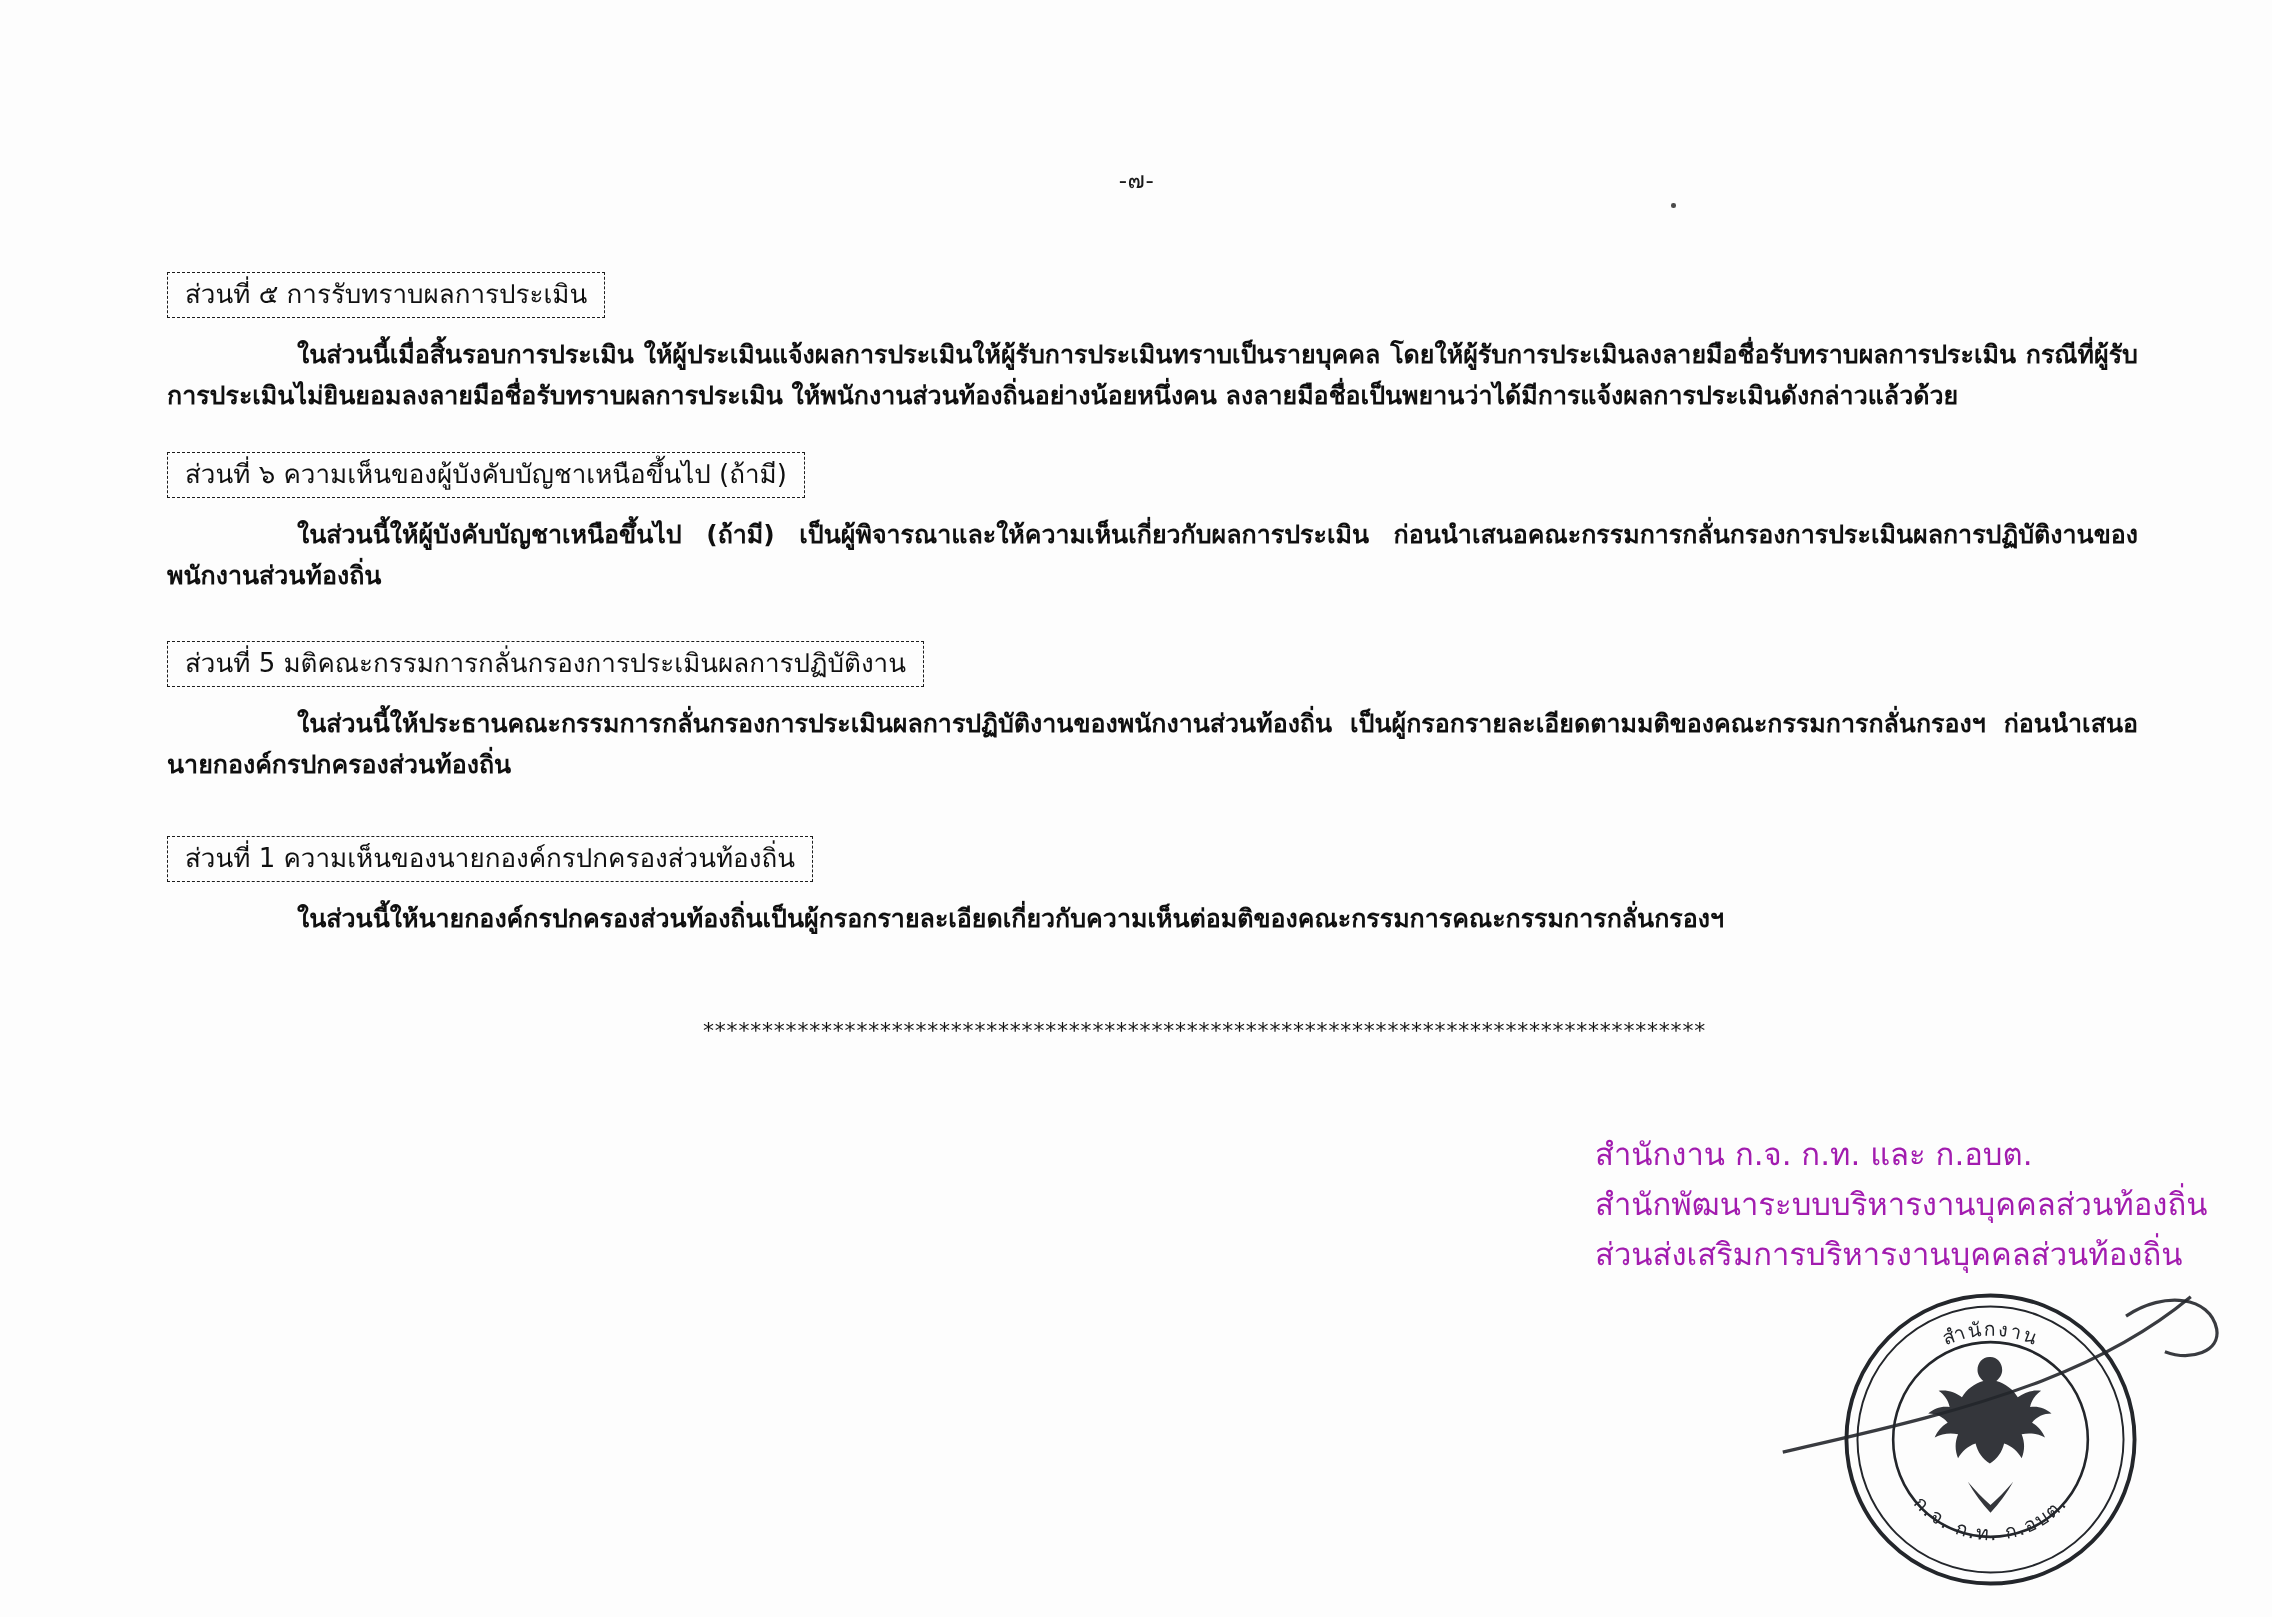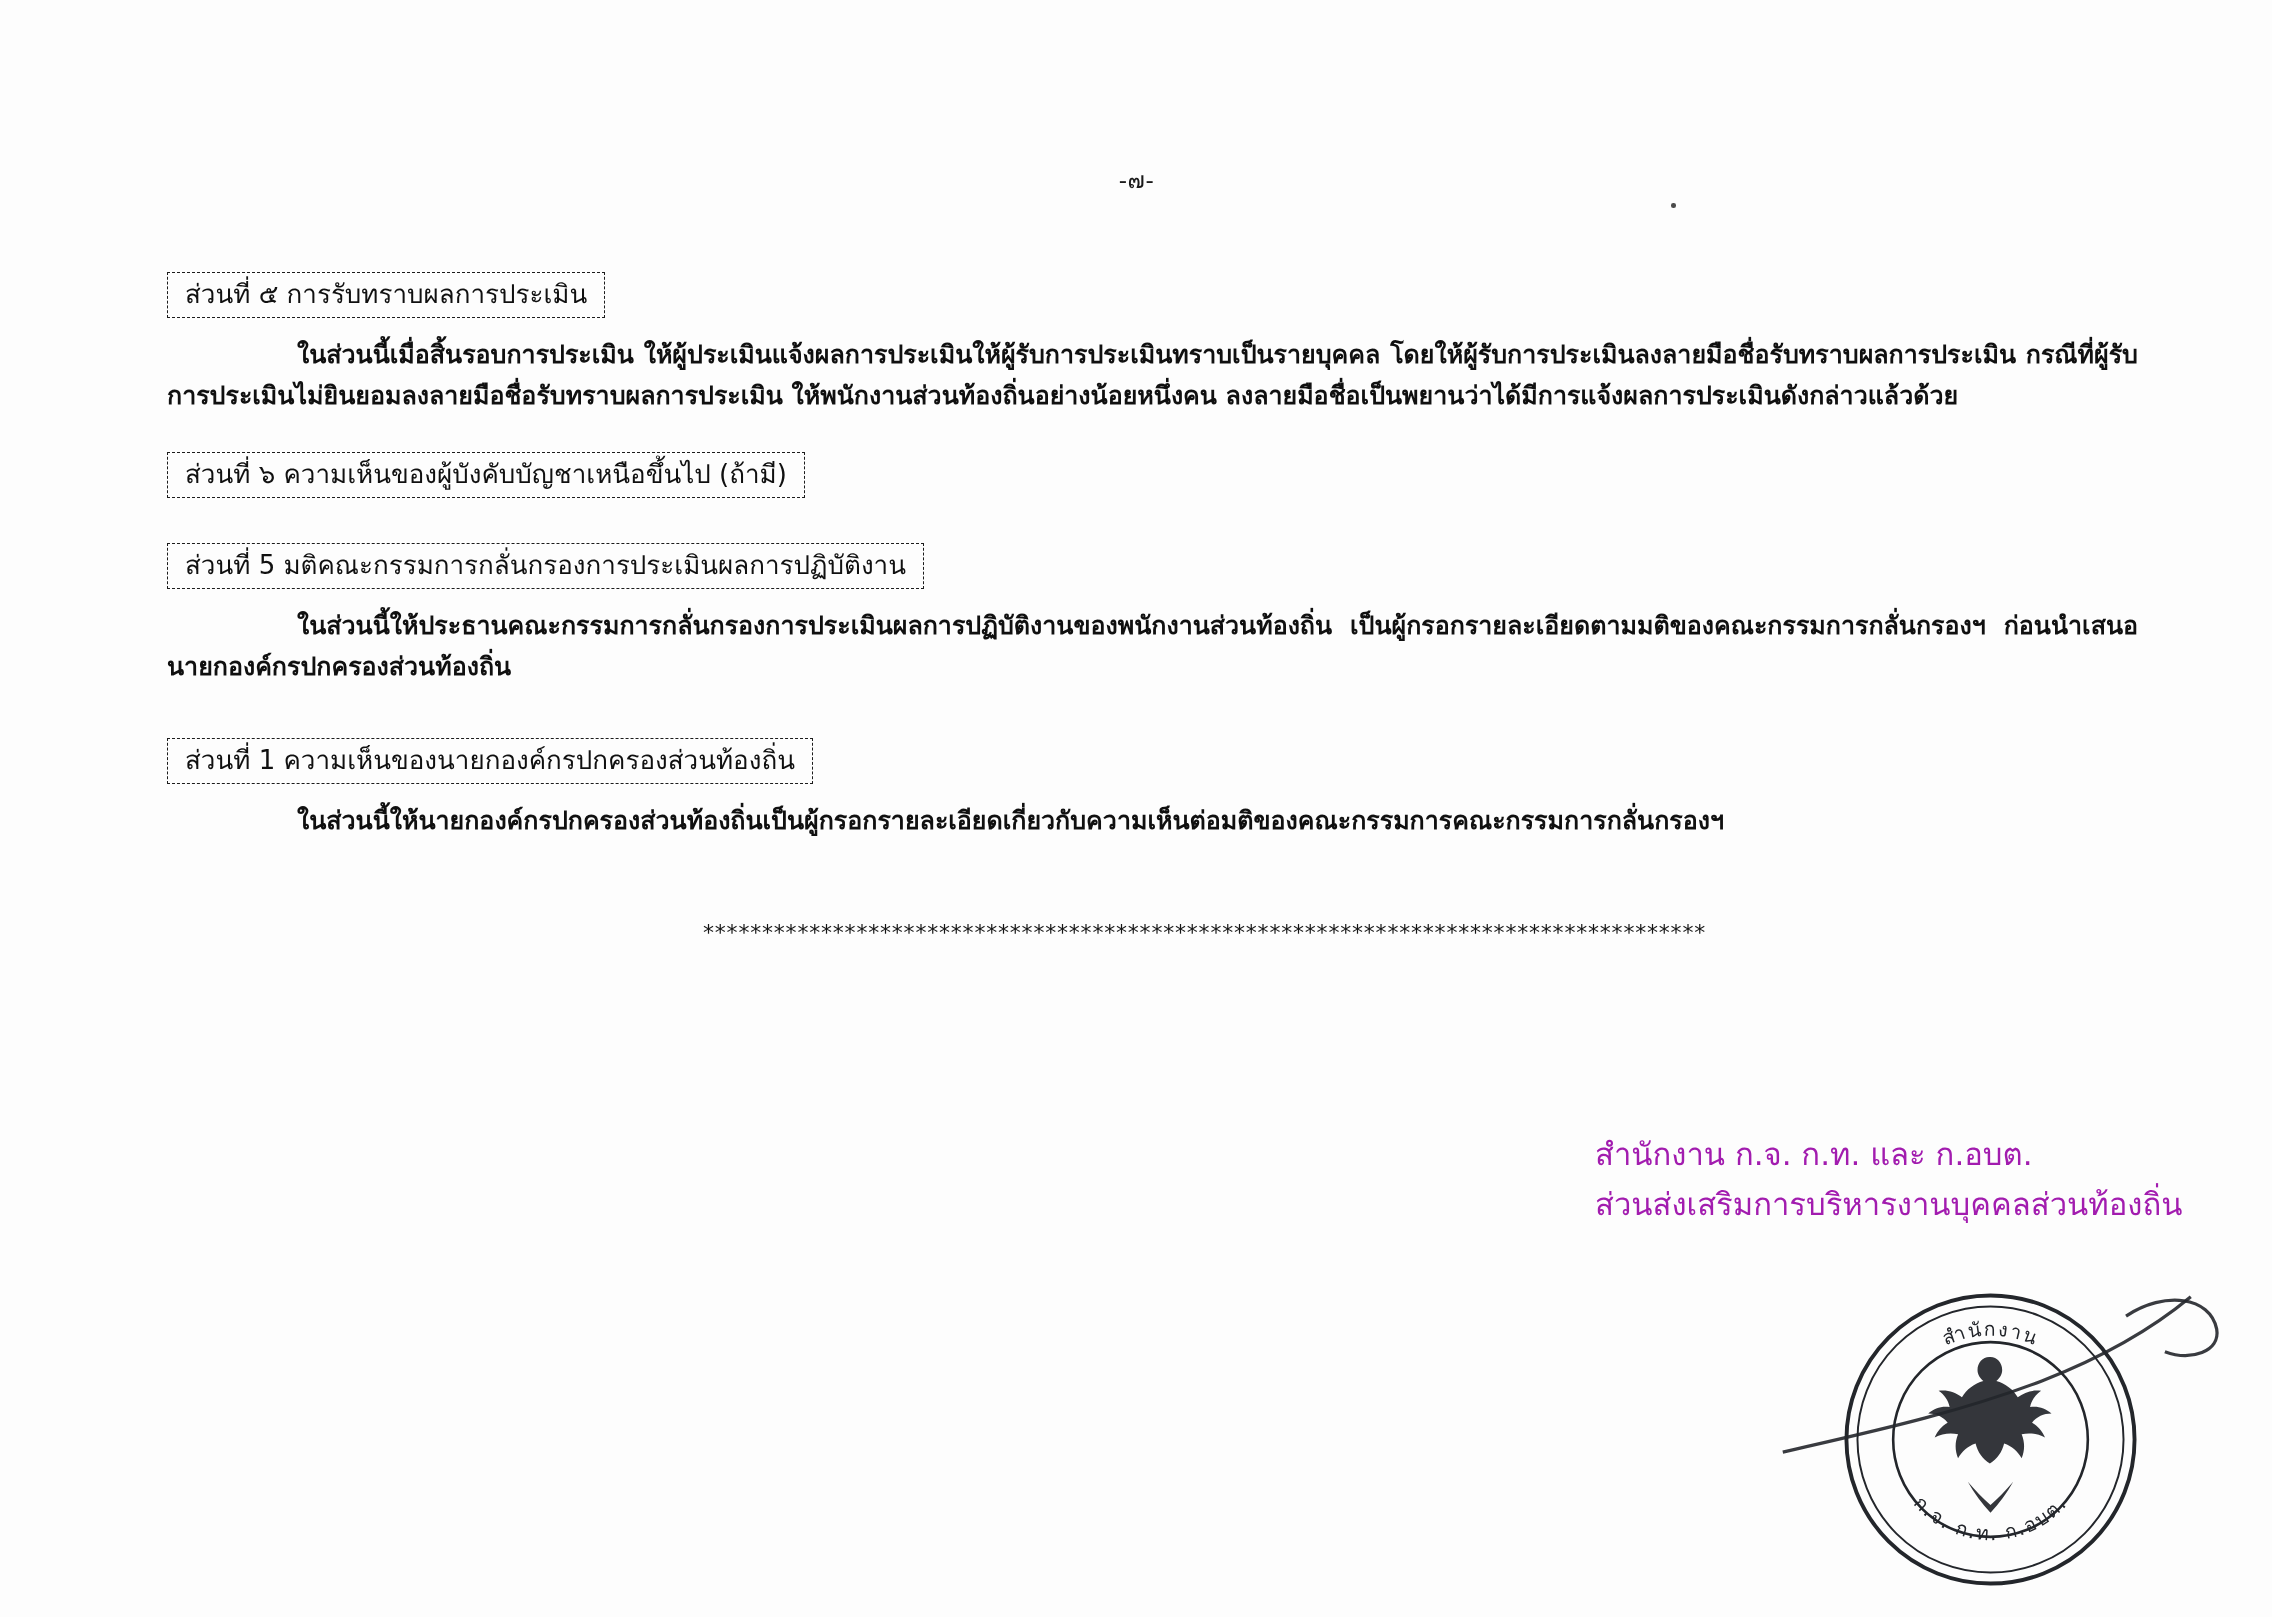--- a/index.html
+++ b/index.html
@@ -142,38 +142,40 @@
 
   <div class="content">
 
     <div class="section sec5">
       <div class="section-heading">ส่วนที่ ๕ การรับทราบผลการประเมิน</div>
       <div class="para indent">ในส่วนนี้เมื่อสิ้นรอบการประเมิน ให้ผู้ประเมินแจ้งผลการประเมินให้ผู้รับการประเมินทราบเป็นรายบุคคล โดยให้ผู้รับการประเมินลงลายมือชื่อรับทราบผลการประเมิน กรณีที่ผู้รับการประเมินไม่ยินยอมลงลายมือชื่อรับทราบผลการประเมิน ให้พนักงานส่วนท้องถิ่นอย่างน้อยหนึ่งคน ลงลายมือชื่อเป็นพยานว่าได้มีการแจ้งผลการประเมินดังกล่าวแล้วด้วย</div>
     </div>
 
     <div class="section sec6">
       <div class="section-heading">ส่วนที่ ๖ ความเห็นของผู้บังคับบัญชาเหนือขึ้นไป (ถ้ามี)</div>
+      <div class="para indent">ในส่วนนี้ให้ผู้บังคับบัญชาเหนือขึ้นไป (ถ้ามี)   เป็นผู้พิจารณาและให้ความเห็นเกี่ยวกับผลการประเมิน   ก่อนนำเสนอคณะกรรมการกลั่นกรองการประเมินผลการปฏิบัติงานของพนักงานส่วนท้องถิ่น</div>
     </div>
 
     <div class="section sec7">
       <div class="section-heading">ส่วนที่ 5 มติคณะกรรมการกลั่นกรองการประเมินผลการปฏิบัติงาน</div>
       <div class="para indent">ในส่วนนี้ให้ประธานคณะกรรมการกลั่นกรองการประเมินผลการปฏิบัติงานของพนักงานส่วนท้องถิ่น เป็นผู้กรอกรายละเอียดตามมติของคณะกรรมการกลั่นกรองฯ ก่อนนำเสนอนายกองค์กรปกครองส่วนท้องถิ่น</div>
     </div>
 
     <div class="section sec8">
       <div class="section-heading">ส่วนที่ 1 ความเห็นของนายกองค์กรปกครองส่วนท้องถิ่น</div>
       <div class="para">ในส่วนนี้ให้นายกองค์กรปกครองส่วนท้องถิ่นเป็นผู้กรอกรายละเอียดเกี่ยวกับความเห็นต่อมติของคณะกรรมการคณะกรรมการกลั่นกรองฯ</div>
     </div>
 
     <div class="asterisk-divider">*************************************************************************************</div>
 
   </div>
 
   <div class="signature-block">
     <div>สำนักงาน ก.จ. ก.ท. และ ก.อบต.</div>
+    <div>สำนักพัฒนาระบบบริหารงานบุคคลส่วนท้องถิ่น</div>
     <div>ส่วนส่งเสริมการบริหารงานบุคคลส่วนท้องถิ่น</div>
   </div>
 
   <div class="scribble">
     <svg width="467" height="272" viewBox="0 0 720 420">
       <path d="M30 360 C 160 330, 300 300, 430 250 C 520 215, 600 170, 660 120" stroke="#23262b" stroke-width="5" fill="none" opacity="0.9"></path>
       <path d="M560 150 C 620 110, 690 120, 700 170 C 706 205, 660 220, 620 205" stroke="#23262b" stroke-width="5" fill="none" opacity="0.9"></path>
     </svg>
   </div>
 

